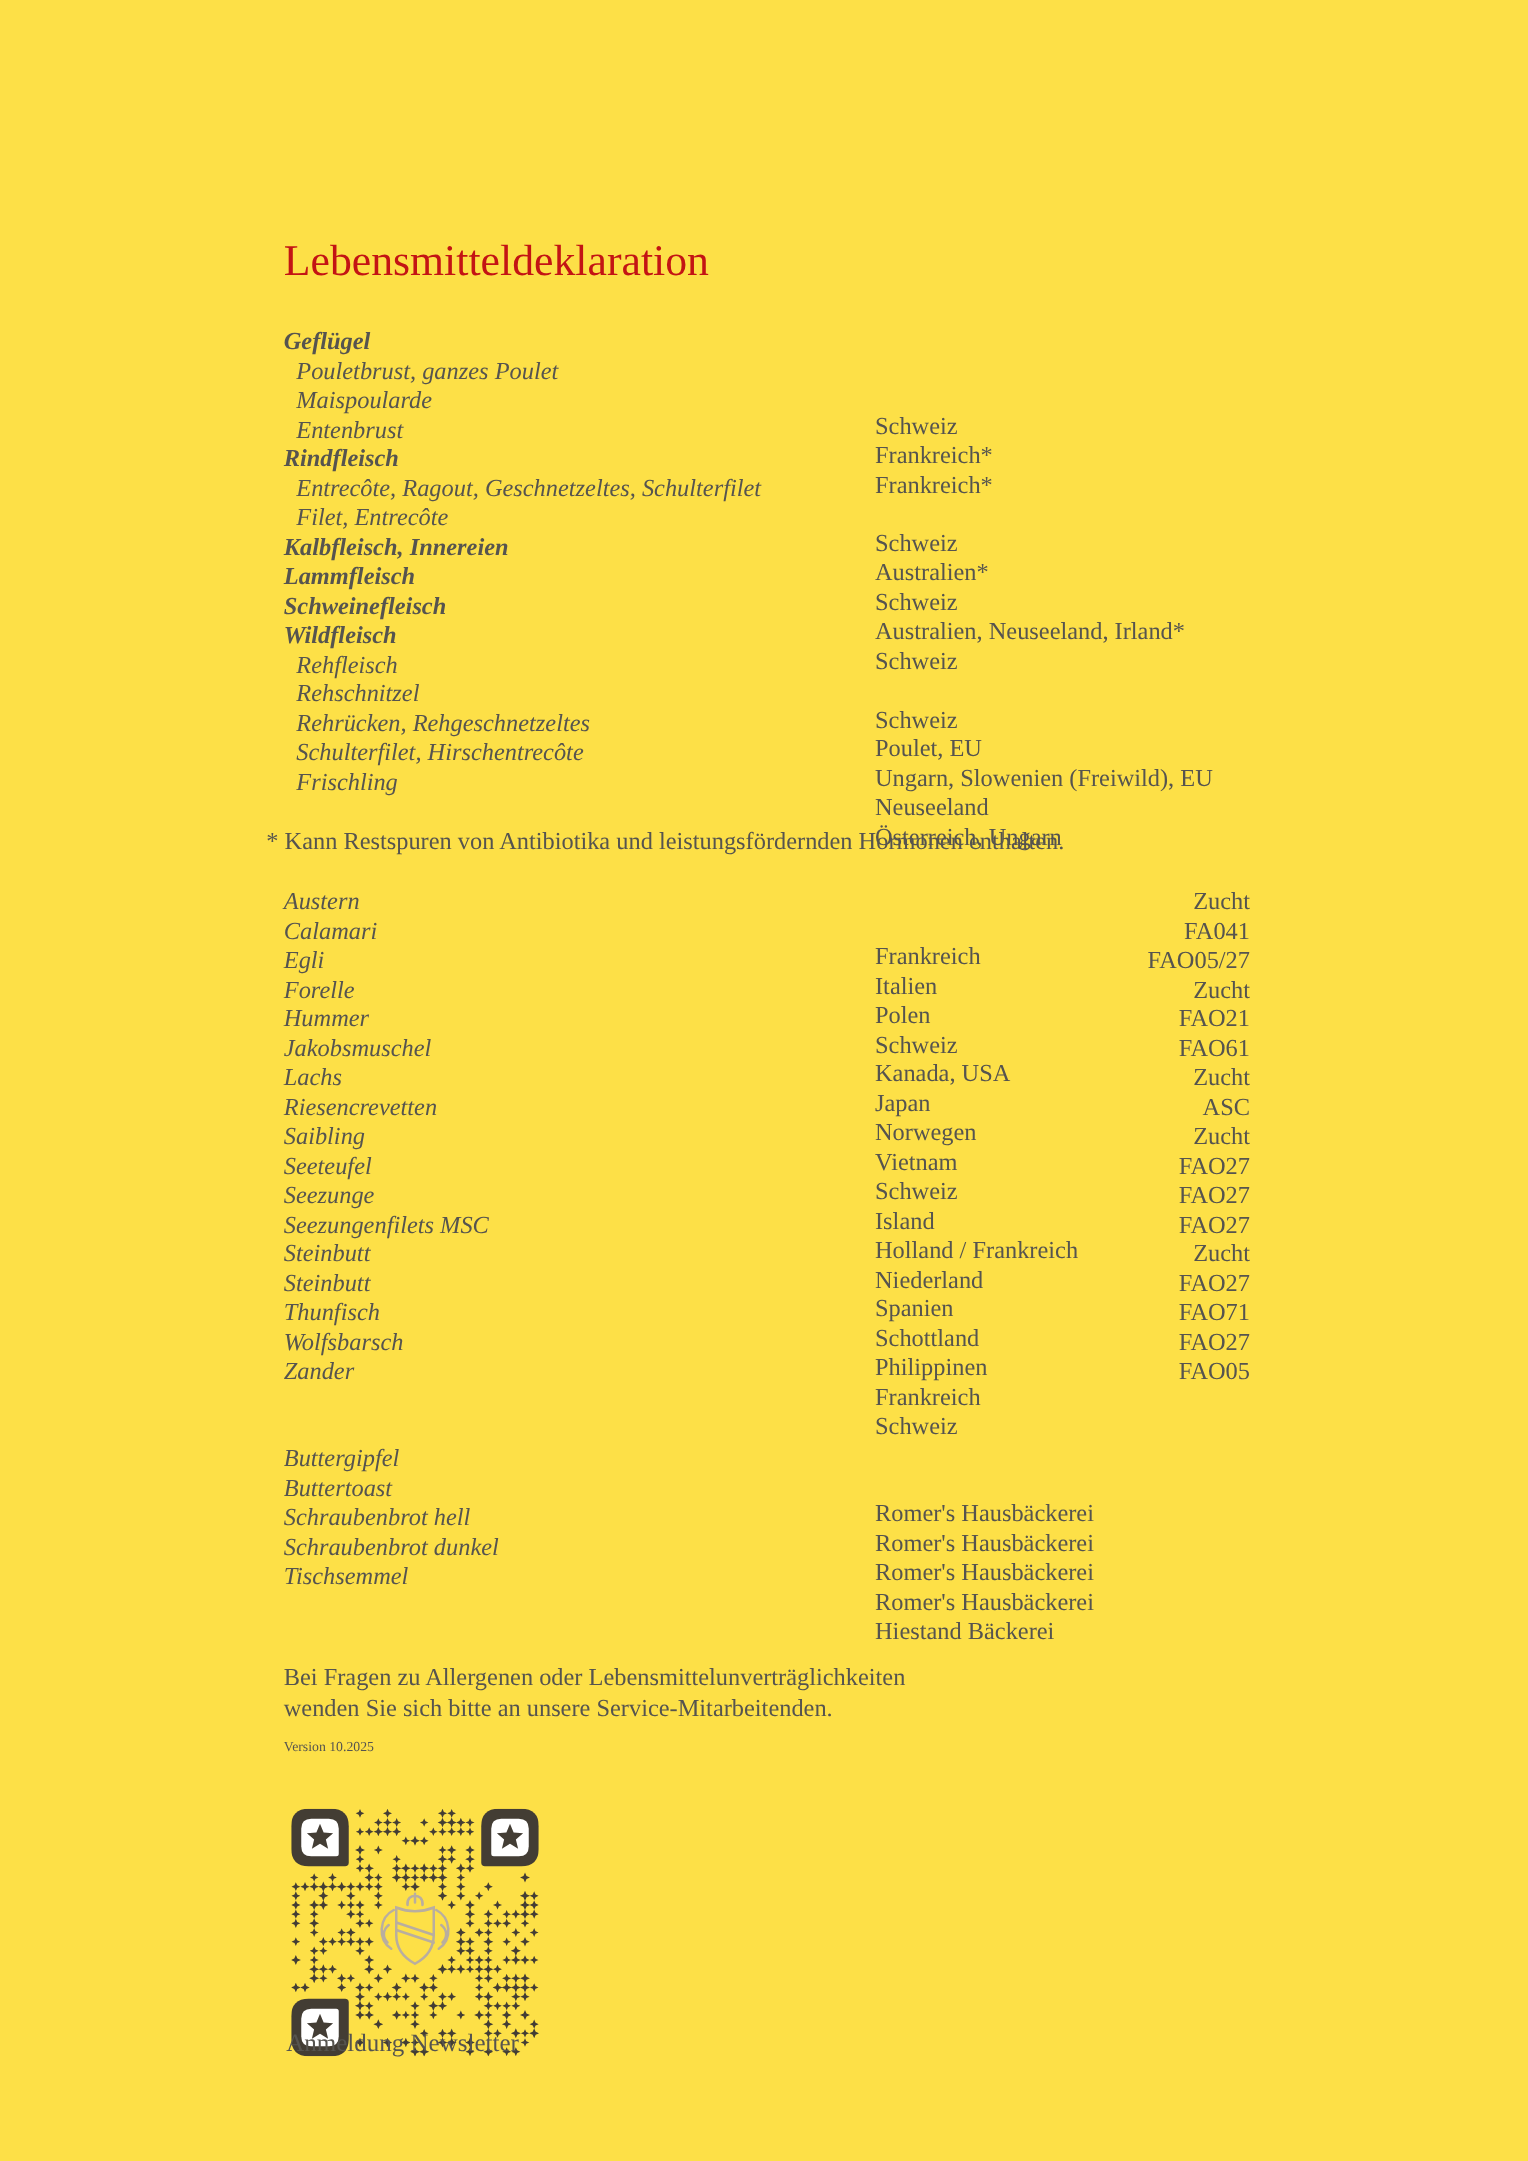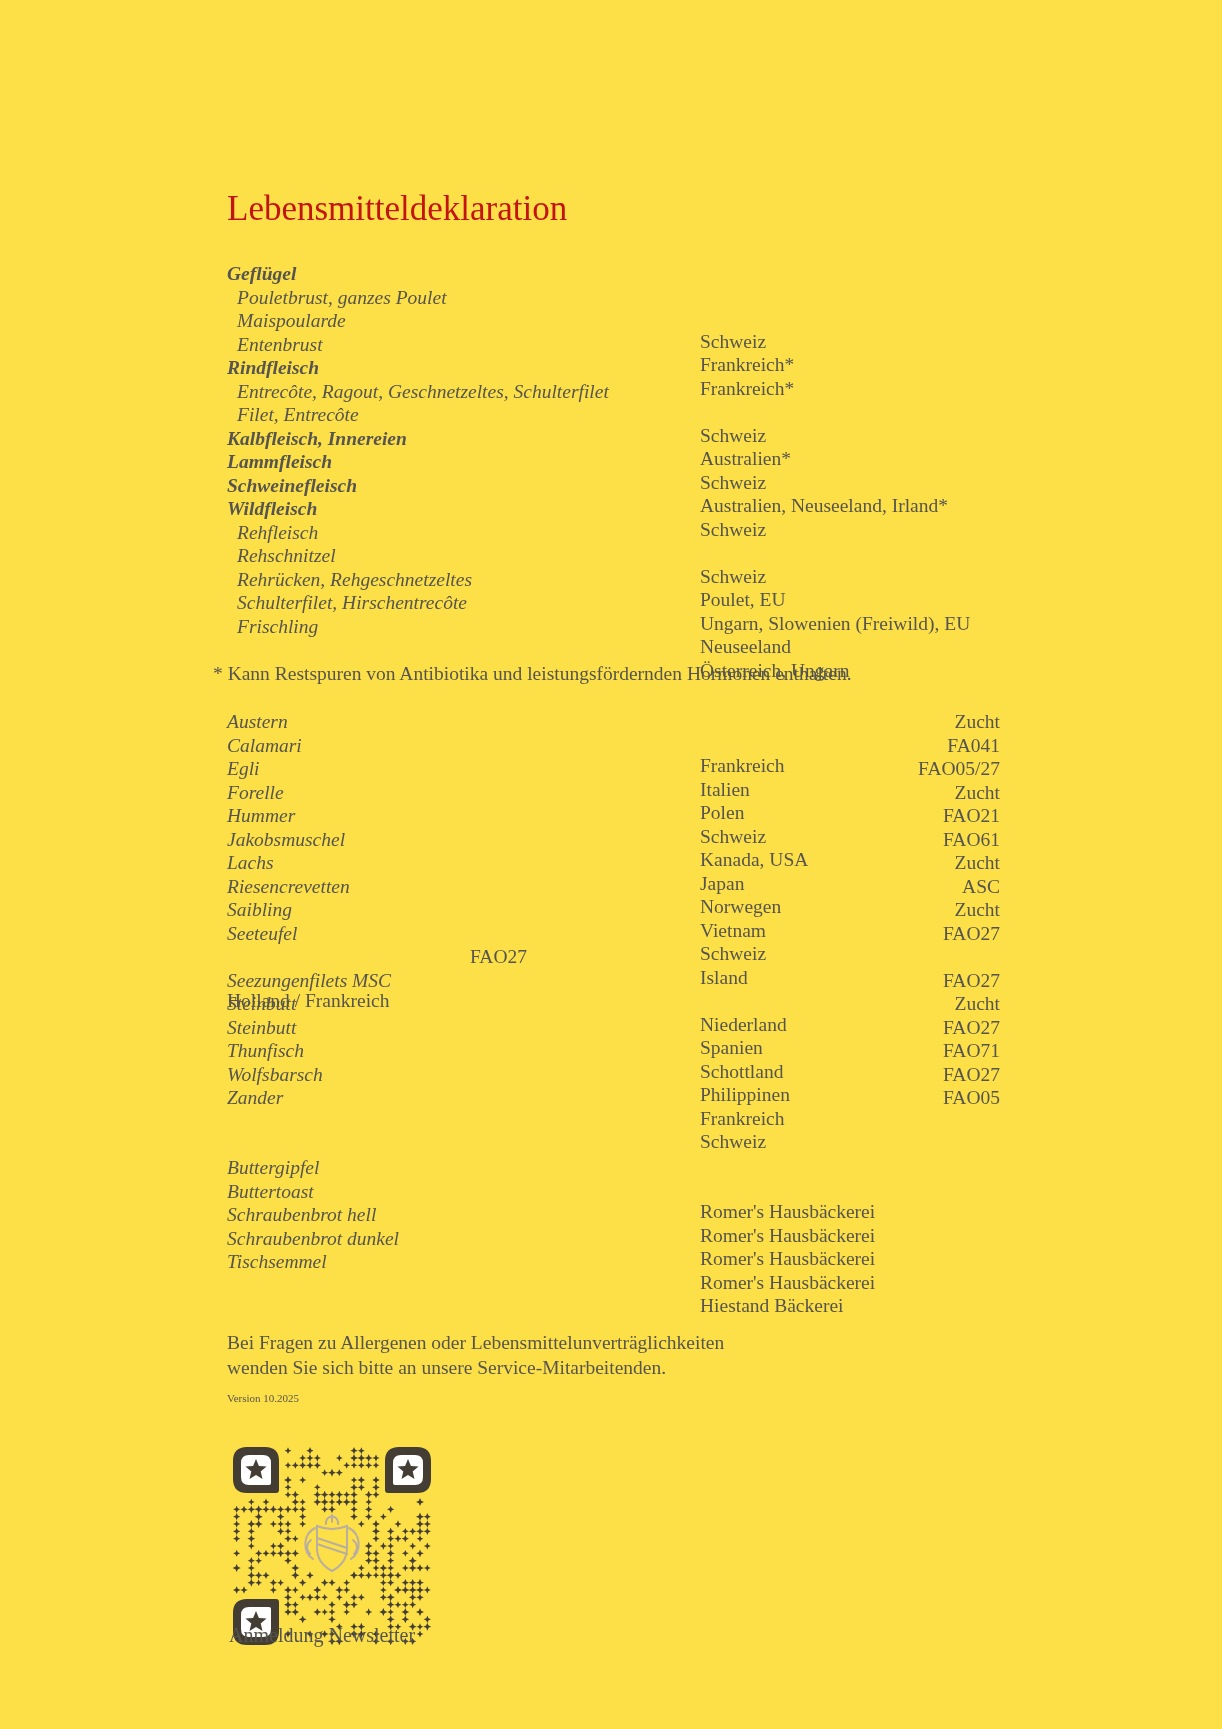--- a/index.html
+++ b/index.html
@@ -153,20 +153,21 @@
         <div class="c-name">Saibling</div>
         <div class="c-origin">Schweiz</div>
         <div class="c-code">Zucht</div>
       </div>
       <div class="row">
         <div class="c-name">Seeteufel</div>
         <div class="c-origin">Island</div>
         <div class="c-code">FAO27</div>
       </div>
       <div class="row">
+        <div class="c-name">Seezunge</div>
         <div class="c-origin">Holland / Frankreich</div>
         <div class="c-code">FAO27</div>
       </div>
       <div class="row">
         <div class="c-name">Seezungenfilets MSC</div>
         <div class="c-origin">Niederland</div>
         <div class="c-code">FAO27</div>
       </div>
       <div class="row">
         <div class="c-name">Steinbutt</div>

